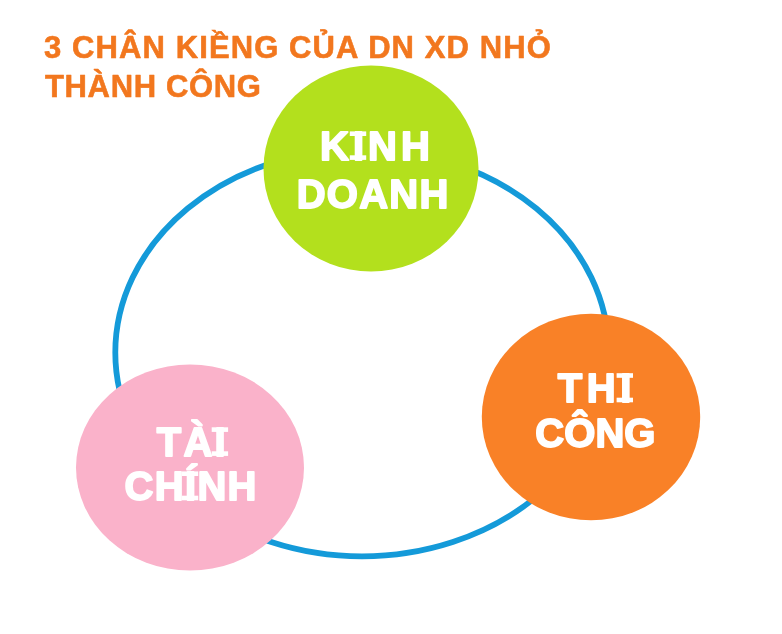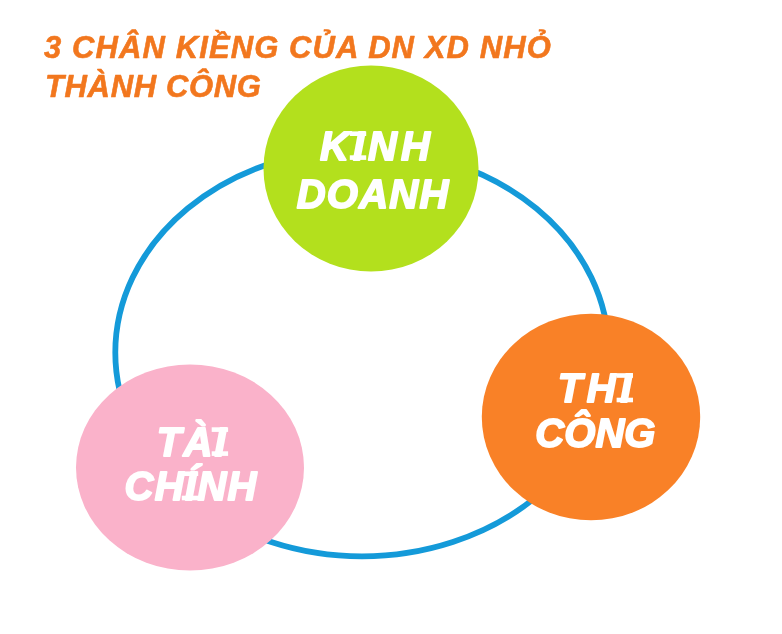--- a/index.html
+++ b/index.html
@@ -1,18 +1,18 @@
 <!DOCTYPE html>
 <html><head>
 <meta charset="utf-8">
 <style>
   html,body{margin:0;padding:0;}
   body{width:782px;height:634px;background:#ffffff;overflow:hidden;
        font-family:"Liberation Sans", sans-serif;}
-  .stage{position:relative;width:782px;height:634px;font-style:italic;}
+  .stage{position:relative;width:782px;height:634px;}
   svg{position:absolute;left:0;top:0;}
 </style>
 </head>
 <body>
 <div class="stage">
 <svg width="782" height="634" viewBox="0 0 782 634">
 
   <ellipse cx="362" cy="352.6" rx="246.7" ry="203.7" fill="none" stroke="#149ad9" stroke-width="5.8"></ellipse>
 
   <ellipse cx="371" cy="168.6" rx="107.5" ry="103" fill="#b3e01d"></ellipse>

